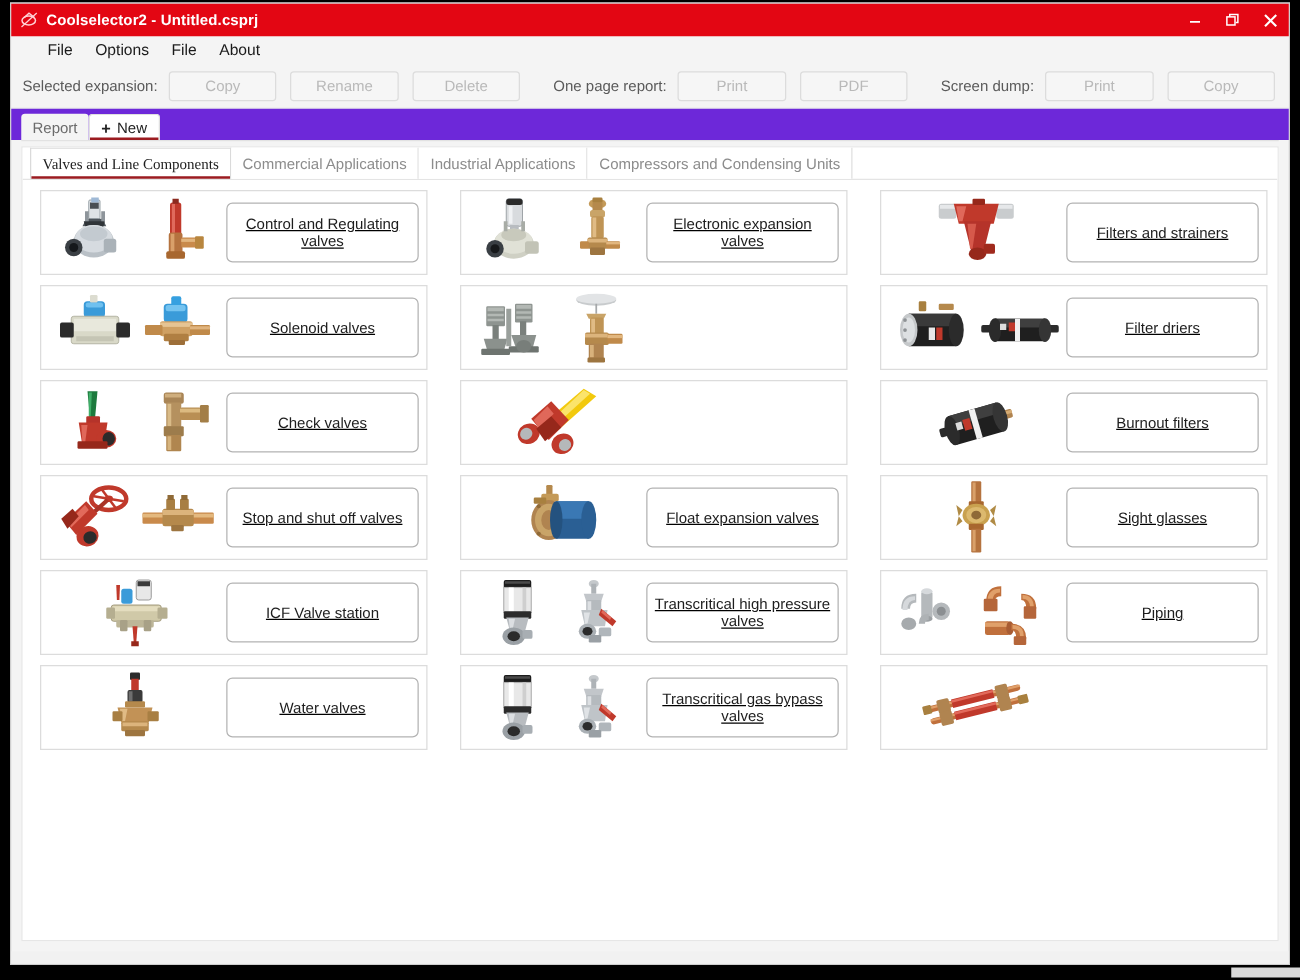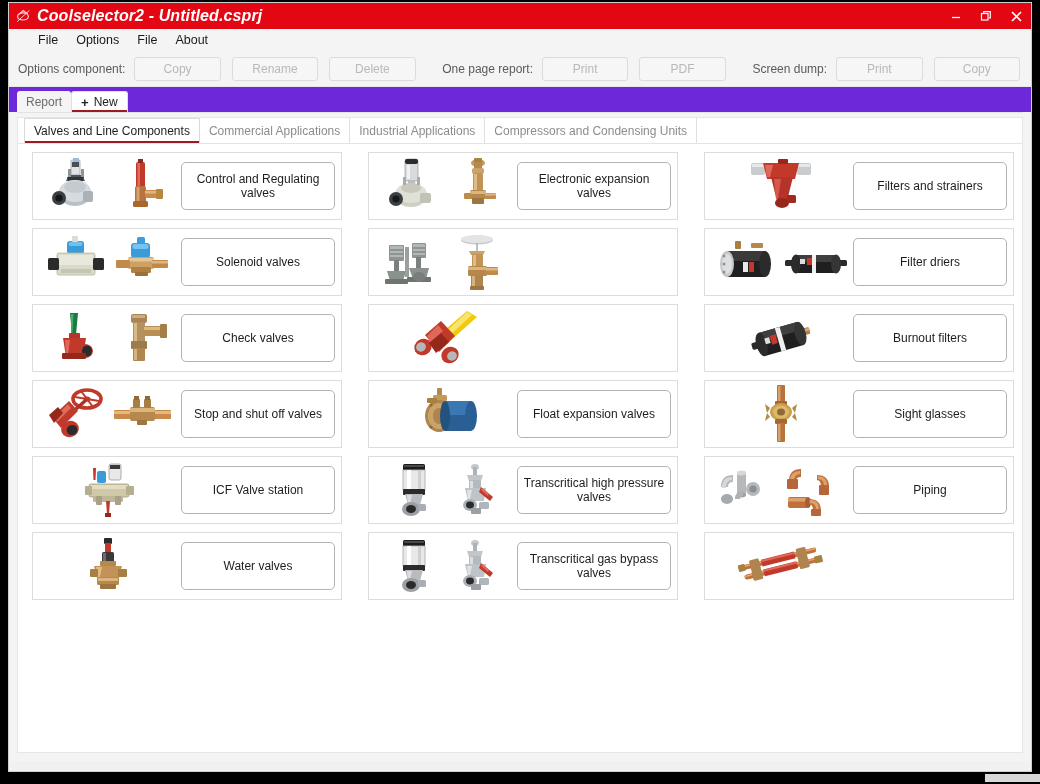--- a/index.html
+++ b/index.html
@@ -22,22 +22,22 @@
   #title-bar {
     height: 26px;
     background: #e30613;
     display: flex; align-items: center;
     flex: 0 0 auto;
     padding-left: 7px;
     position: relative;
   }
   #title-bar .app-icon { width: 15px; height: 14px; margin-right: 6px; display:block; }
   #title-bar .title-text {
-    color: #ffffff; font-size: 16px; font-weight: bold;
-    letter-spacing: 0.1px; line-height: 14px; font-style: italic;
+    color: #ffffff; font-size: 12px; font-weight: bold;
+    letter-spacing: 0.1px; line-height: 14px;
   }
   #window-controls { position: absolute; right: 0; top: 0; height: 26px; display: flex; }
   #window-controls .winbtn {
     width: 30px; height: 26px; display: flex; align-items: center; justify-content: center;
   }
   #window-controls .winbtn svg { display:block; }
 
   
   #menu-bar {
     height: 22px; background: #f4f4f4; display: flex; align-items: center;
@@ -88,32 +88,33 @@
   }
   #category-tabs {
     display: flex; align-items: flex-end; height: 26px; padding-left: 6px;
     background: #ffffff; flex: 0 0 auto; border-bottom: 1px solid #e4e4e4;
   }
   #category-tabs .ctab {
     font-size: 12px; color: #8c8c8c; padding: 4px 9px 4px 9px; height: 25px;
     display: flex; align-items: center; border-right: 1px solid #e0e0e0;
     background: #ffffff; white-space: nowrap;
   }
-  #category-tabs .ctab:first-child { border-left: 1px solid #e0e0e0; }
+  #category-tabs .ctab:first-child { border-left: 1px solid #e0e0e0; font-family: Liberation Serif, serif; }
   #category-tabs .ctab.active {
     color: #1d1d1d; background: #ffffff;
     border-top: 1px solid #dadada; border-left: 1px solid #dadada;
     border-right: 1px solid #dadada;
     box-shadow: inset 0 -2px 0 0 #9b1b20;
   }
 
   
   #card-grid {
     padding: 8px 8px 8px 14px; display: flex; gap: 26px; align-items: flex-start;
     flex: 0 0 auto;
+    text-decoration: underline;
   }
   .grid-col { display: flex; flex-direction: column; gap: 8px; width: 311px; }
   .card {
     height: 68px; background: #ffffff; border: 1px solid #dcdcdc;
     display: flex; align-items: center; padding: 0 6px;
   }
   .card-images {
     width: 140px; height: 62px; display: flex; align-items: center;
     justify-content: center; gap: 4px; flex: 0 0 auto;
   }
@@ -169,21 +170,21 @@
   </div>
 
   <div id="menu-bar">
     <div class="menu-item">File</div>
     <div class="menu-item">Options</div>
     <div class="menu-item">File</div>
     <div class="menu-item">About</div>
   </div>
 
   <div id="toolbar">
-    <span class="tb-label">Options component:</span>
+    <span class="tb-label">Selected expansion:</span>
     <div class="tb-btn">Copy</div>
     <div class="tb-btn">Rename</div>
     <div class="tb-btn">Delete</div>
     <div class="tb-gap"></div>
     <span class="tb-label">One page report:</span>
     <div class="tb-btn">Print</div>
     <div class="tb-btn">PDF</div>
     <div class="tb-gap"></div>
     <span class="tb-label">Screen dump:</span>
     <div class="tb-btn">Print</div>

